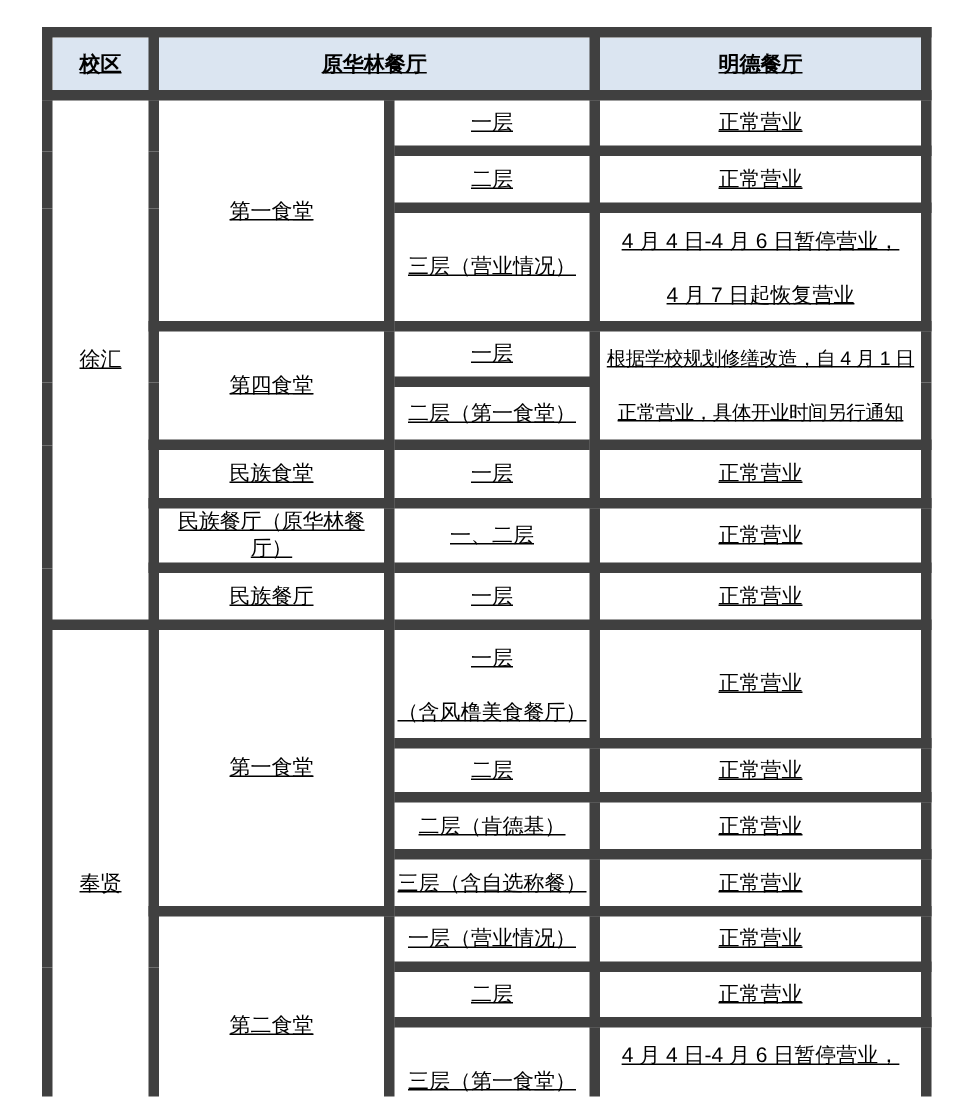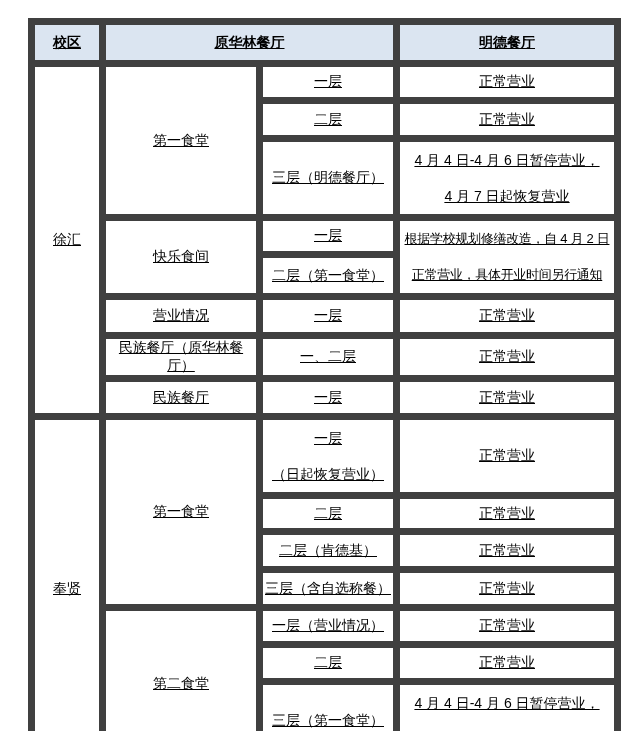--- a/index.html
+++ b/index.html
@@ -68,41 +68,41 @@
         <td rowspan="8">徐汇</td>
         <td rowspan="3">第一食堂</td>
         <td>一层</td>
         <td>正常营业</td>
       </tr>
       <tr class="h38">
         <td>二层</td>
         <td>正常营业</td>
       </tr>
       <tr class="h74">
-        <td>三层（明德餐厅）</td>
+        <td>三层（营业情况）</td>
         <td class="twoline">
           <div class="line">4 月 4 日-4 月 6 日暂停营业，</div>
           <div class="line">4 月 7 日起恢复营业</div>
         </td>
       </tr>
 
       <tr class="h35">
-        <td rowspan="2">快乐食间</td>
+        <td rowspan="2">第四食堂</td>
         <td>一层</td>
         <td rowspan="2" class="twoline fit">
-          <div class="line">根据学校规划修缮改造，自 4 月 2 日</div>
+          <div class="line">根据学校规划修缮改造，自 4 月 1 日</div>
           <div class="line">正常营业，具体开业时间另行通知</div>
         </td>
       </tr>
       <tr class="h39">
         <td>二层（第一食堂）</td>
       </tr>
 
       <tr class="h39">
-        <td>营业情况</td>
+        <td>民族食堂</td>
         <td>一层</td>
         <td>正常营业</td>
       </tr>
 
       <tr class="h37">
         <td class="tight">民族餐厅（原华林餐厅）</td>
         <td>一、二层</td>
         <td>正常营业</td>
       </tr>
 
@@ -110,21 +110,21 @@
         <td>民族餐厅</td>
         <td>一层</td>
         <td>正常营业</td>
       </tr>
 
       <tr class="h71">
         <td rowspan="7">奉贤</td>
         <td rowspan="4">第一食堂</td>
         <td class="twoline">
           <div class="line">一层</div>
-          <div class="line">（日起恢复营业）</div>
+          <div class="line">（含风橹美食餐厅）</div>
         </td>
         <td>正常营业</td>
       </tr>
       <tr class="h36">
         <td>二层</td>
         <td>正常营业</td>
       </tr>
       <tr class="h38">
         <td>二层（肯德基）</td>
         <td>正常营业</td>

